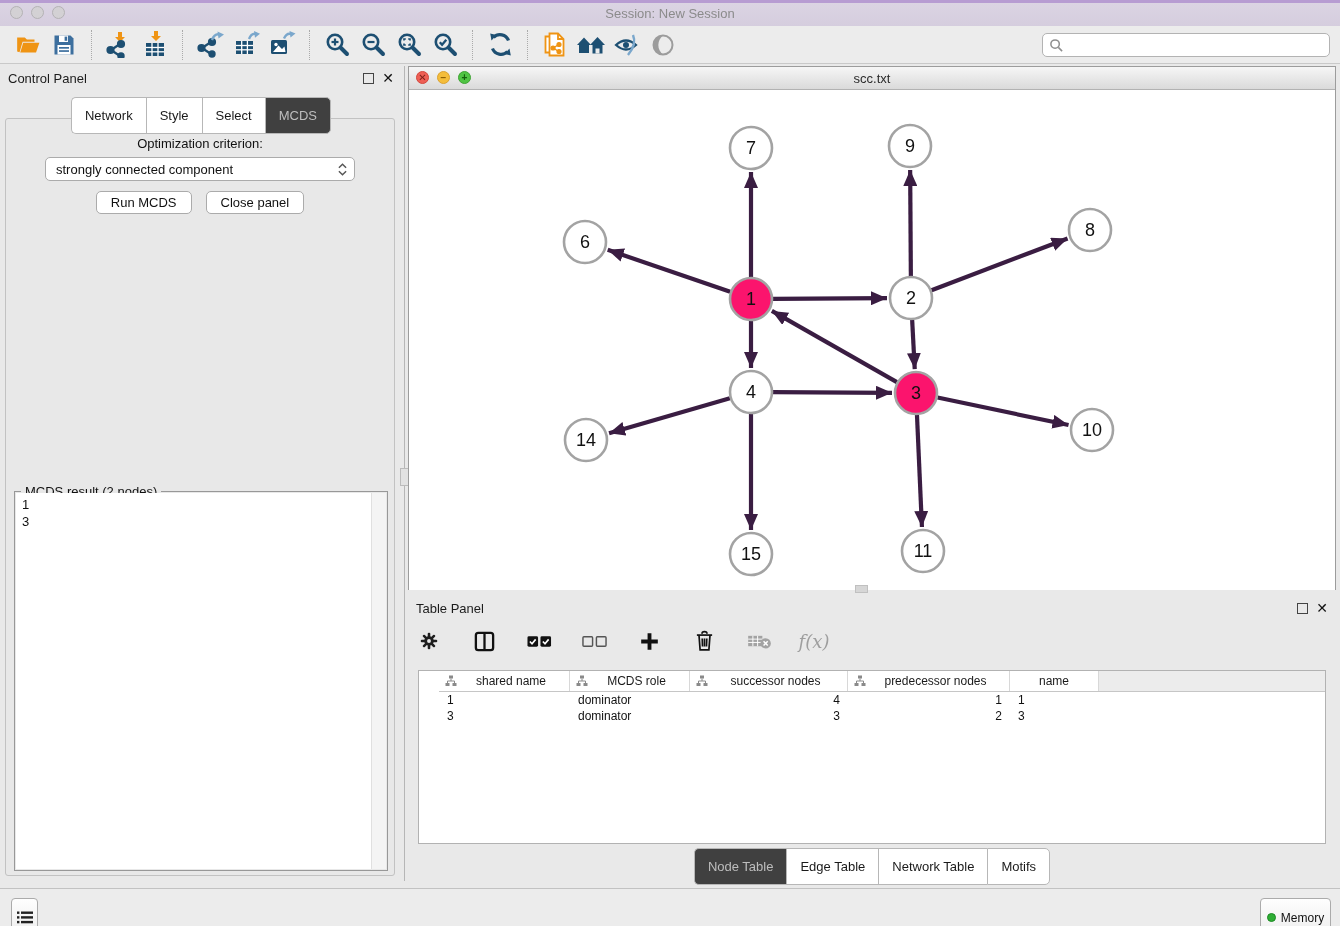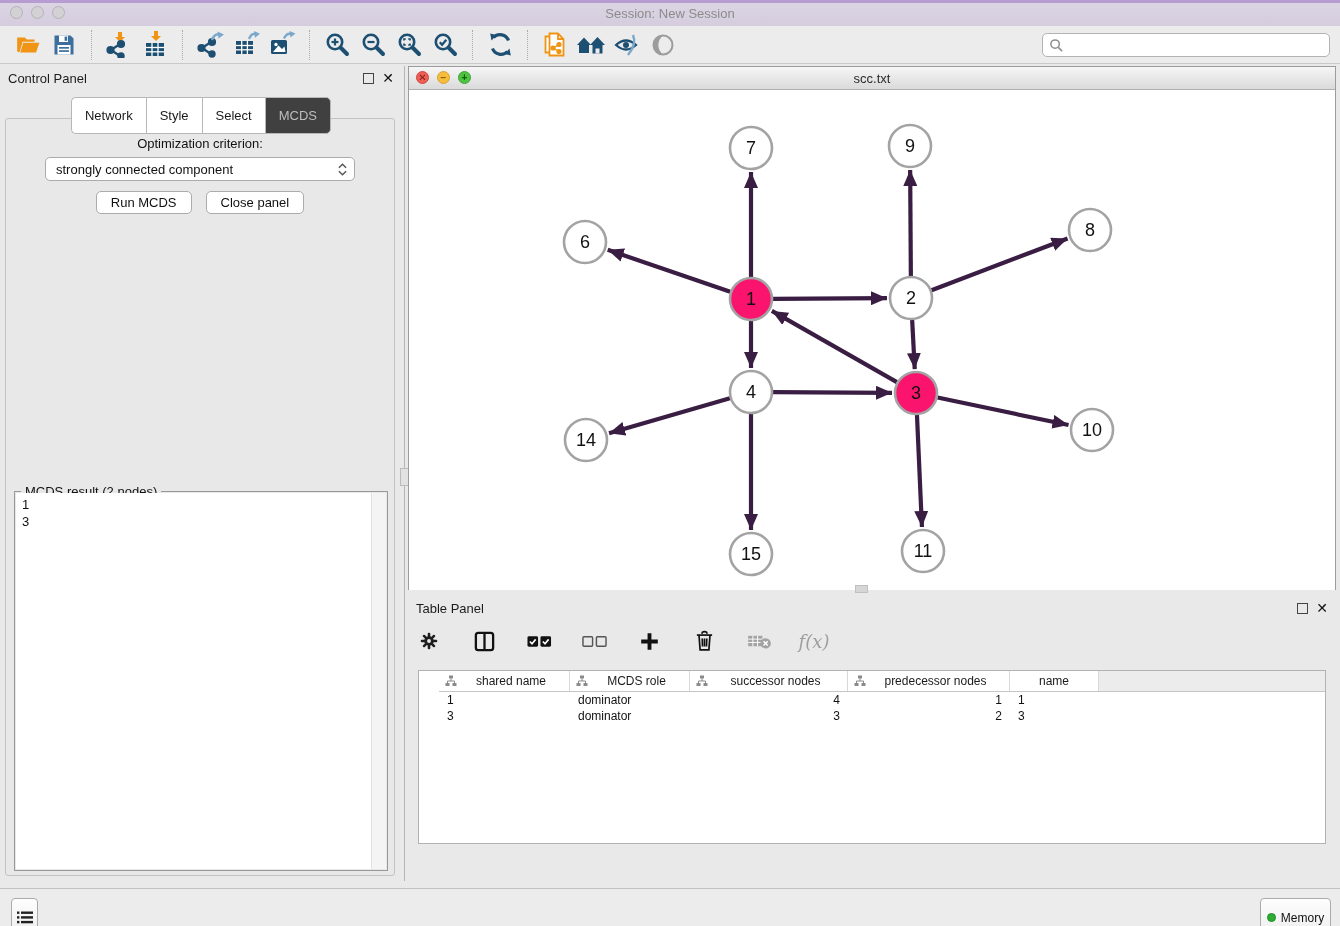--- a/index.html
+++ b/index.html
@@ -535,20 +535,26 @@
         <div class="tr">
           <div class="td" style="width: 131px; text-align: left;">3</div>
           <div class="td" style="width: 120px; text-align: left;">dominator</div>
           <div class="td" style="width: 158px; text-align: right;">3</div>
           <div class="td" style="width: 162px; text-align: right;">2</div>
           <div class="td" style="width: 89px; text-align: left;">3</div>
         </div>
       </div>
   </div>
 
+  <div id="tp-tabs">
+      <span class="seg sel">Node Table</span>
+      <span class="seg">Edge Table</span>
+      <span class="seg">Network Table</span>
+      <span class="seg">Motifs</span>
+    </div>
 </div>
 
 <div id="statusbar">
   <div class="sb-btn" id="sb-list">
     <svg width="16" height="13" viewBox="0 0 16 13">
         <g fill="#222">
           <rect x="0" y="0.5" width="2.4" height="2.4"></rect>
           <rect x="4" y="0.5" width="12" height="2.4"></rect>
           <rect x="0" y="5.2" width="2.4" height="2.4"></rect>
           <rect x="4" y="5.2" width="12" height="2.4"></rect>

